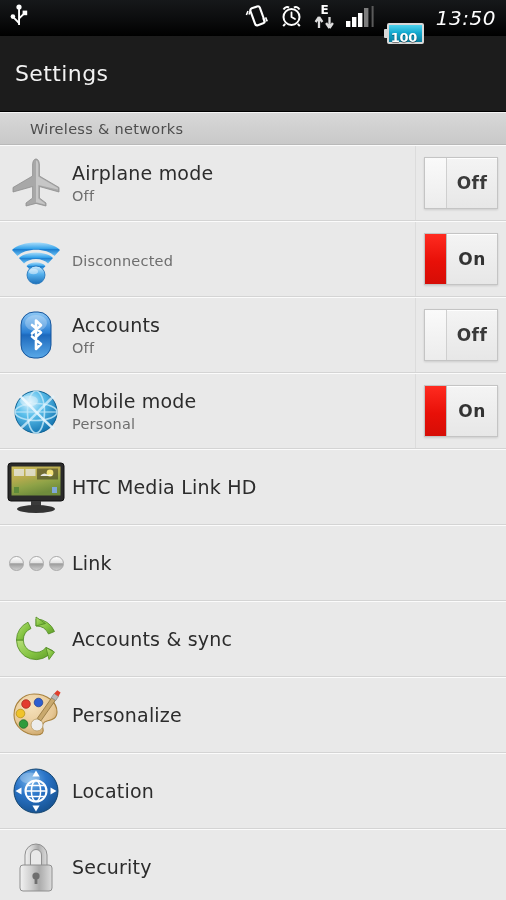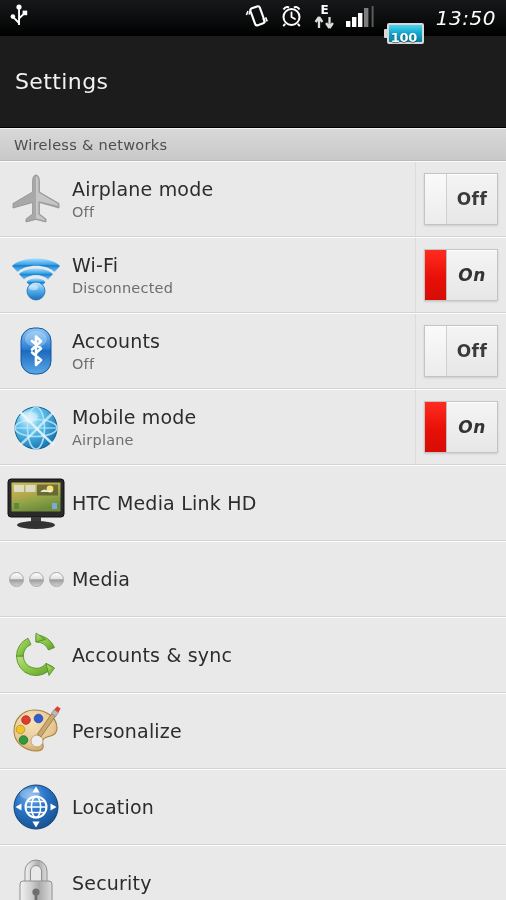--- a/index.html
+++ b/index.html
@@ -40,40 +40,40 @@
     background:#d8d8d8; border-radius:1px 0 0 1px;
   }
   .batt-num{
     position:relative; z-index:2; color:#ffffff; font-size:13px;
     font-weight:bold; letter-spacing:-0.3px;
     text-shadow:0 1px 1px rgba(0,0,0,.5);
   }
 
   
   .titlebar{
-    height:92px; width:506px;
+    height:76px; width:506px;
     background:#1c1c1c;
     display:flex; align-items:center;
     padding-left:15px;
     border-bottom:1px solid #000;
   }
   .titlebar .title{
     color:#f2f2f2; font-size:22px; letter-spacing:0.4px;
   }
 
   
   .list{ width:506px; background:#e9e9e9; }
 
   .section-header{
     height:33px;
     background:linear-gradient(180deg,#d8d8d8 0%,#d0d0d0 50%,#c9c9c9 100%);
     border-top:1px solid #f3f3f3;
     border-bottom:1px solid #b9b9b9;
     display:flex; align-items:center;
-    padding-left:14px;
+    padding-left:30px;
   }
   .section-header span{
     color:#4d4d4d; font-size:14.5px; letter-spacing:0.3px;
   }
 
   .row{
     position:relative;
     height:76px; width:506px;
     background:#e9e9e9;
     display:flex; align-items:center;
@@ -115,21 +115,21 @@
     border-right:1px solid #cfcfcf;
   }
   .toggle.on .bar{
     background:linear-gradient(180deg,#ff2b20 0%,#e81008 55%,#d60d06 100%);
     border-right:1px solid #bdbdbd;
   }
   .toggle .lbl{
     flex:1; text-align:center;
     color:#3a3a3a; font-size:17px; font-weight:bold; letter-spacing:0.5px;
   }
-  .toggle.on .lbl{ color:#333;font-style:italic; }
+  .toggle.on .lbl{ color:#333; }
 
   
   .dots{ display:flex; gap:5px; align-items:center; }
   .dots i{
     width:15px; height:15px; border-radius:50%;
     background:linear-gradient(180deg,#fdfdfd 0%,#e3e3e3 45%,#9c9c9c 52%,#cfcfcf 100%);
     border:1px solid #a9a9a9; display:block;
   }
 </style>
 </head>
@@ -246,21 +246,20 @@
           </linearGradient>
         </defs>
         <path d="M5 20 C14 10 44 10 53 20 L47.5 26 C39.5 17.5 18.5 17.5 10.5 26 Z" fill="url(#wifiG)"></path>
         <path d="M12 28 C19 20.5 39 20.5 46 28 L41 33.5 C35.5 27.5 22.5 27.5 17 33.5 Z" fill="url(#wifiG)"></path>
         <path d="M19.5 36 C24 31 34 31 38.5 36 L34.5 40.5 C31.5 37.5 26.5 37.5 23.5 40.5 Z" fill="url(#wifiG)"></path>
         <circle cx="29" cy="45" r="9" fill="url(#wifiDot)" stroke="#1b6fb8" stroke-width="0.8"></circle>
         <ellipse cx="26.5" cy="41.5" rx="4.5" ry="2.8" fill="#ffffff" opacity="0.45"></ellipse>
       </svg>
     </div>
     <div class="row-text">
-      <span class="row-title">Wi-Fi</span>
       <span class="row-sub">Disconnected</span>
     </div>
     <div class="toggle-wrap">
       <div class="toggle on">
         <span class="bar"></span>
         <span class="lbl">On</span>
       </div>
     </div>
   </div>
 
@@ -306,21 +305,21 @@
         <ellipse cx="29" cy="30" rx="21" ry="8.5" fill="none" stroke="#bfe6f8" stroke-width="1.6" opacity="0.85"></ellipse>
         <ellipse cx="29" cy="30" rx="8.5" ry="21" fill="none" stroke="#bfe6f8" stroke-width="1.6" opacity="0.85"></ellipse>
         <path d="M8 30 L50 30" stroke="#bfe6f8" stroke-width="1.4" opacity="0.7"></path>
         <path d="M13 14 C26 26 36 38 47 47" stroke="#e6f6ff" stroke-width="2.4" fill="none" opacity="0.9"></path>
         <path d="M47 14 C34 26 24 38 13 47" stroke="#e6f6ff" stroke-width="2.4" fill="none" opacity="0.7"></path>
         <ellipse cx="22" cy="19" rx="9" ry="5.5" fill="#ffffff" opacity="0.35"></ellipse>
       </svg>
     </div>
     <div class="row-text">
       <span class="row-title">Mobile mode</span>
-      <span class="row-sub">Airplane</span>
+      <span class="row-sub">Personal</span>
     </div>
     <div class="toggle-wrap">
       <div class="toggle on">
         <span class="bar"></span>
         <span class="lbl">On</span>
       </div>
     </div>
   </div>
 
   <div class="row">
@@ -354,21 +353,21 @@
 
   <div class="row">
     <div class="row-icon">
       <span class="dots">
         <i></i>
         <i></i>
         <i></i>
       </span>
     </div>
     <div class="row-text">
-      <span class="row-title">Media</span>
+      <span class="row-title">Link</span>
     </div>
   </div>
 
 
   <div class="row">
     <div class="row-icon">
       <svg width="58" height="58" viewBox="0 0 58 58">
         <defs>
           <linearGradient id="syncG" x1="0" y1="0" x2="1" y2="1">
             <stop offset="0%" stop-color="#b9e07a"></stop>

